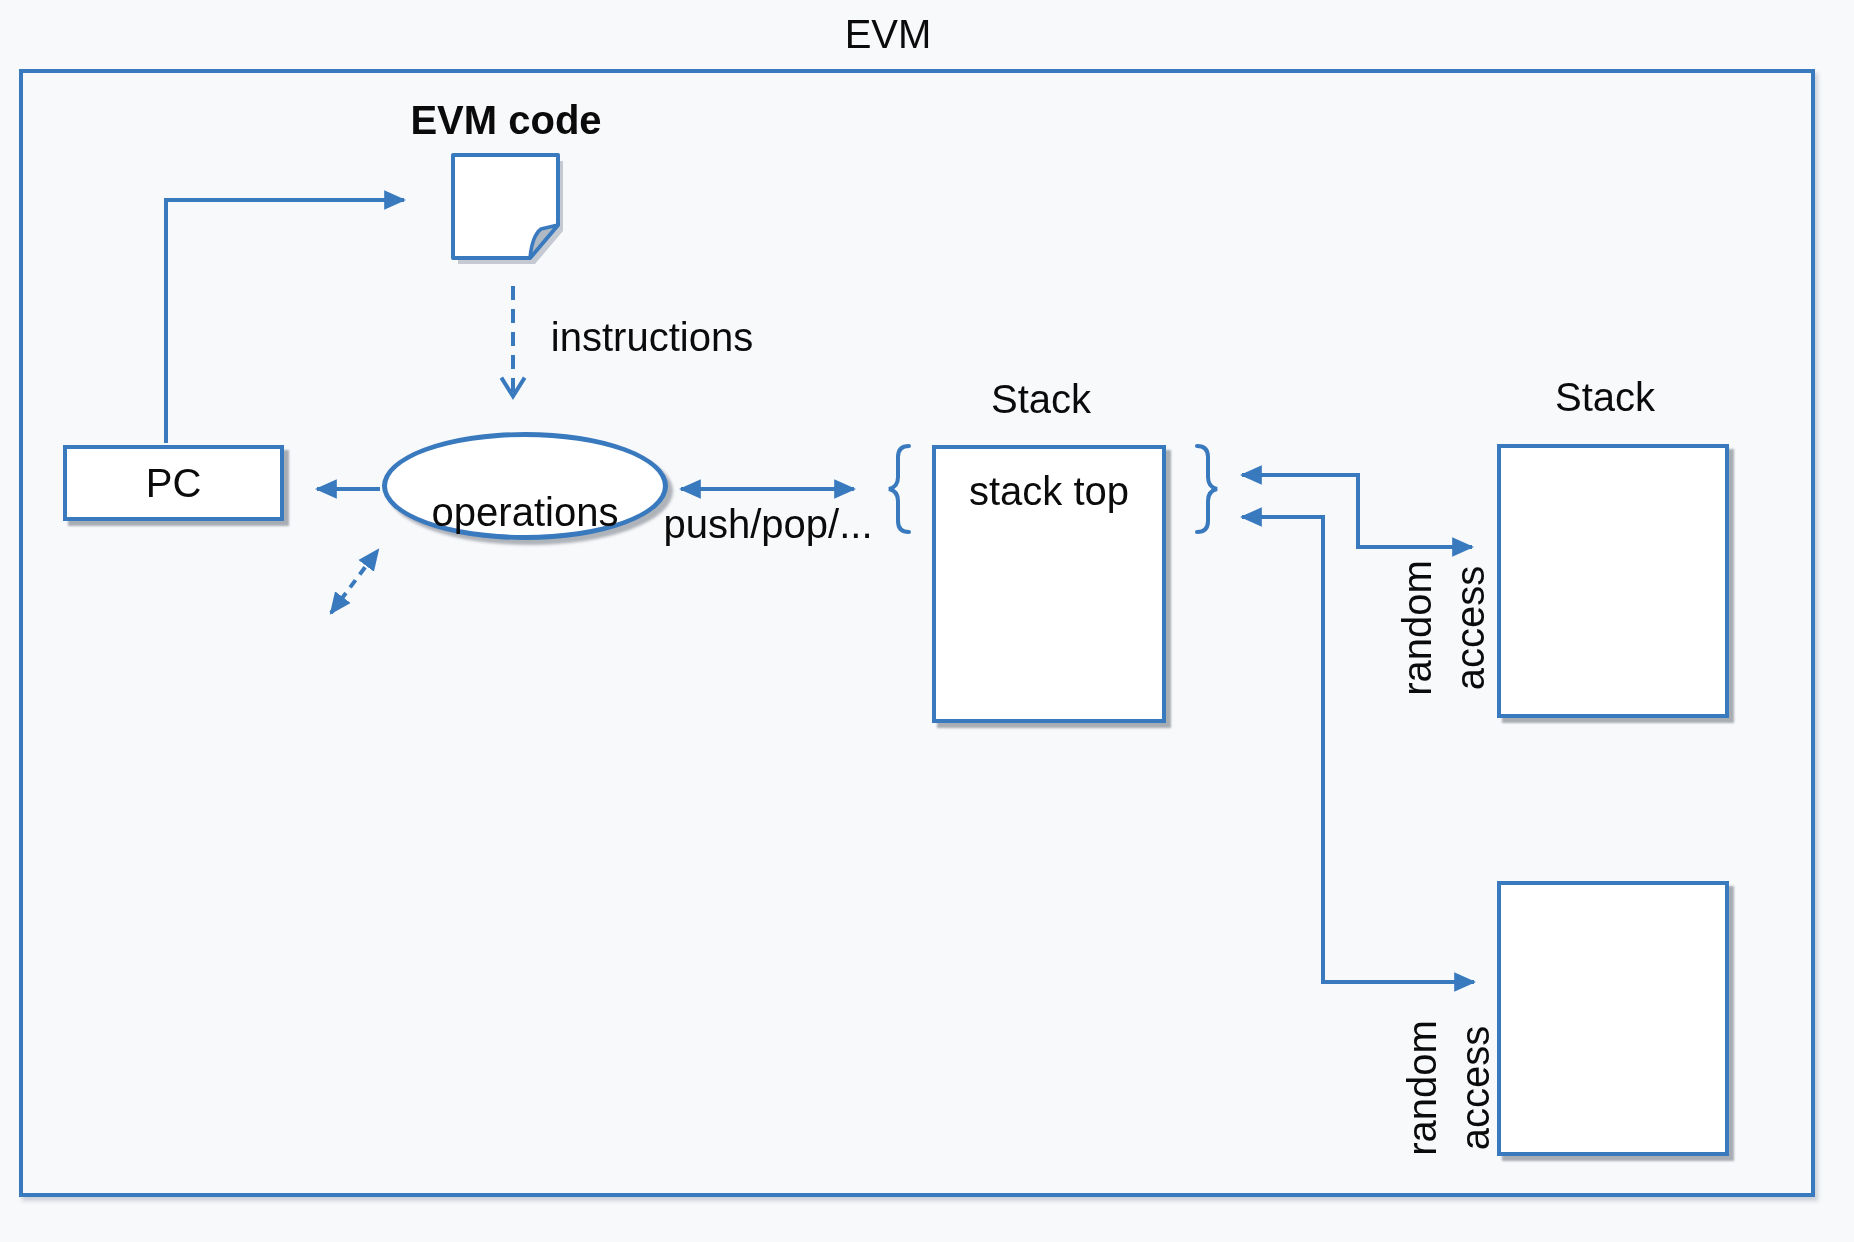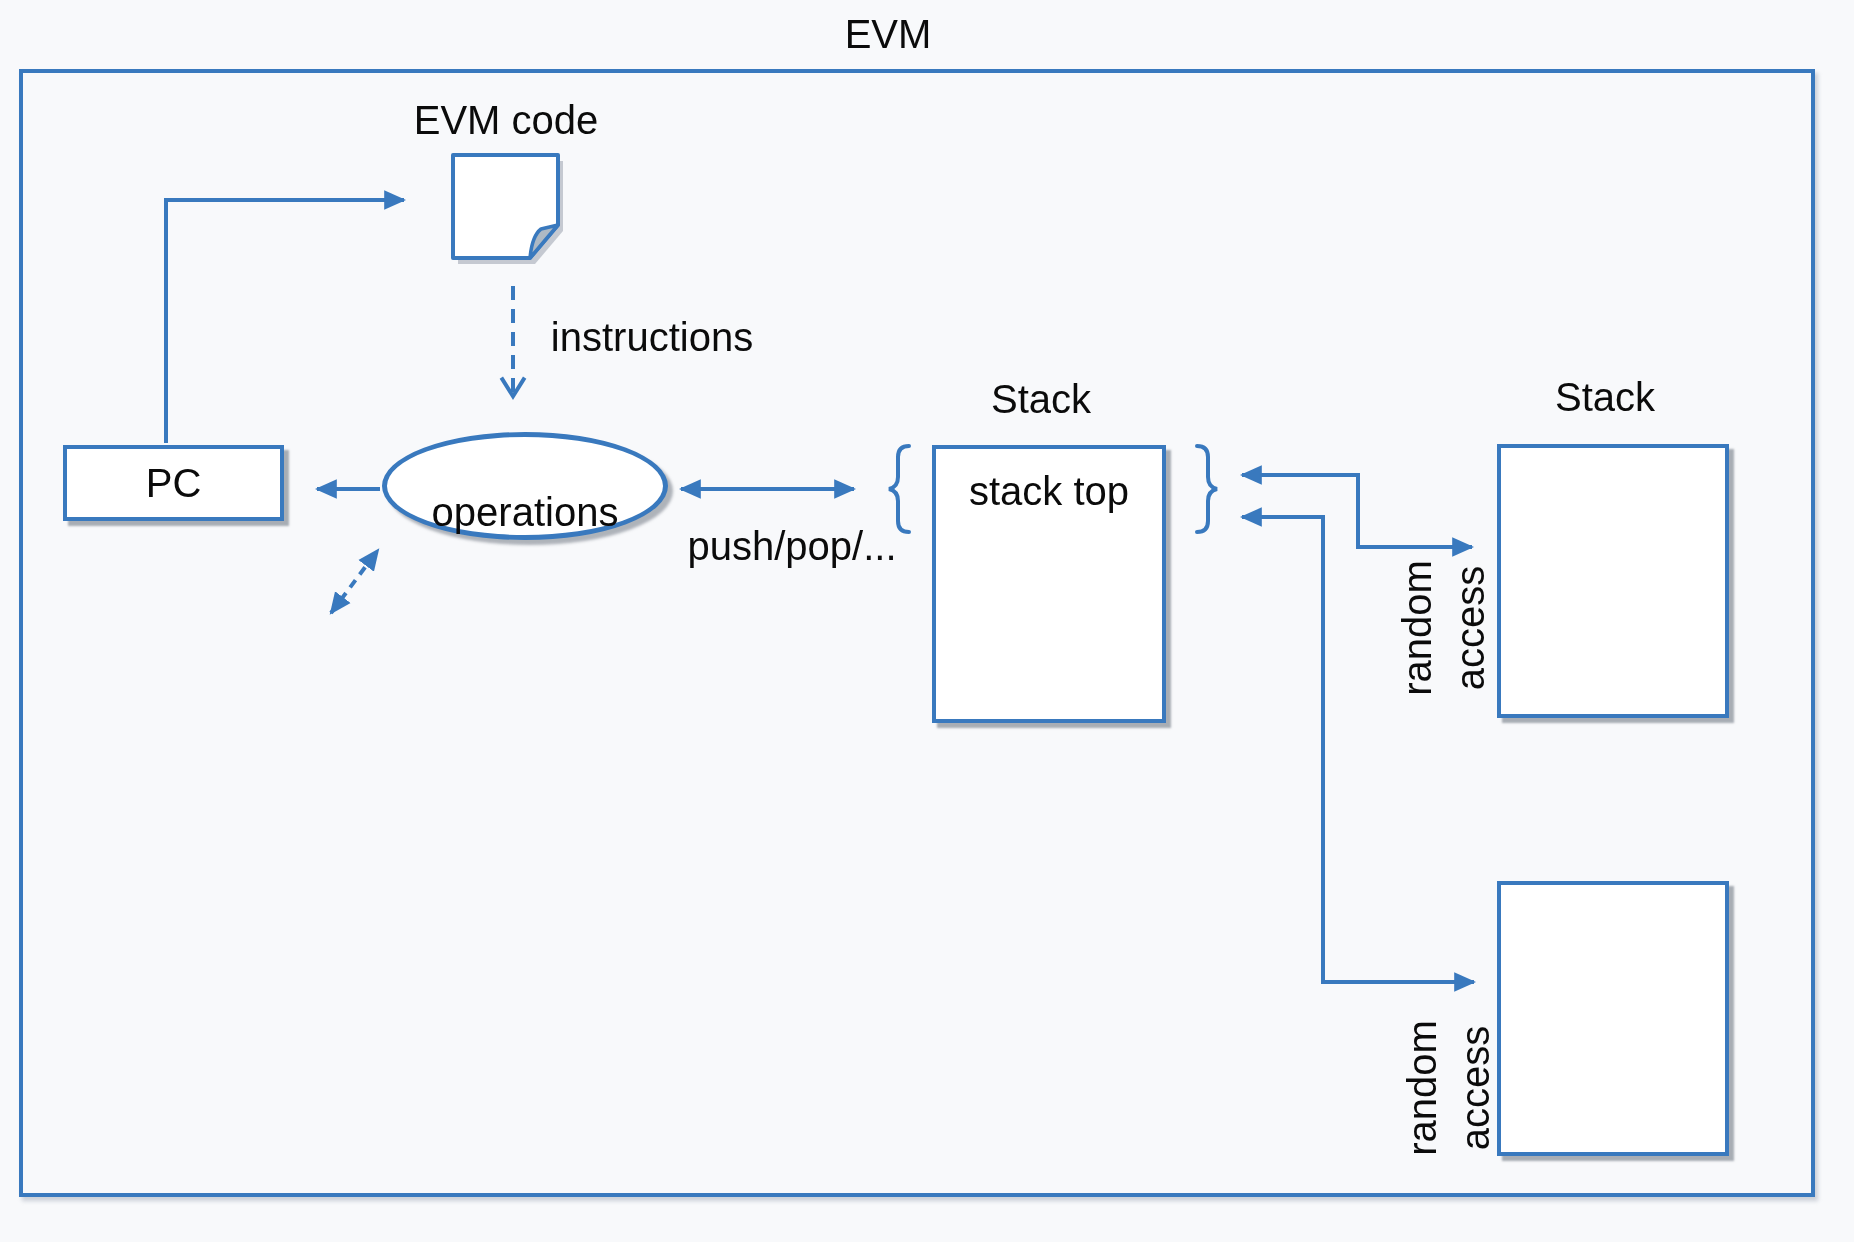--- a/index.html
+++ b/index.html
@@ -121,30 +121,30 @@
   </div>
 
   <div class="node stack">
     <span>stack top</span>
   </div>
 
   <div class="node memory"></div>
 
   <div class="node storage"></div>
 
-  <div class="lbl" style="left:506px;top:120px;">EVM code</div>
+  <div class="lbl" style="left:506px;top:120px;font-weight:bold;">EVM code</div>
 
   <div class="lbl" style="left:652px;top:337px;">instructions</div>
 
   <div class="lbl" style="left:1041px;top:399px;">Stack</div>
 
   <div class="lbl" style="left:1605px;top:397px;">Stack</div>
 
 
-  <div class="lbl" style="left:768px;top:546px;margin-left:24px;">push/pop/...</div>
+  <div class="lbl" style="left:768px;top:524px;">push/pop/...</div>
 
   <div class="lbl rot" style="left:1444px;top:628px;">random
 access</div>
 
   <div class="lbl rot" style="left:1449px;top:1088px;">random
 access</div>
 
 </div>
 
 </body></html>

